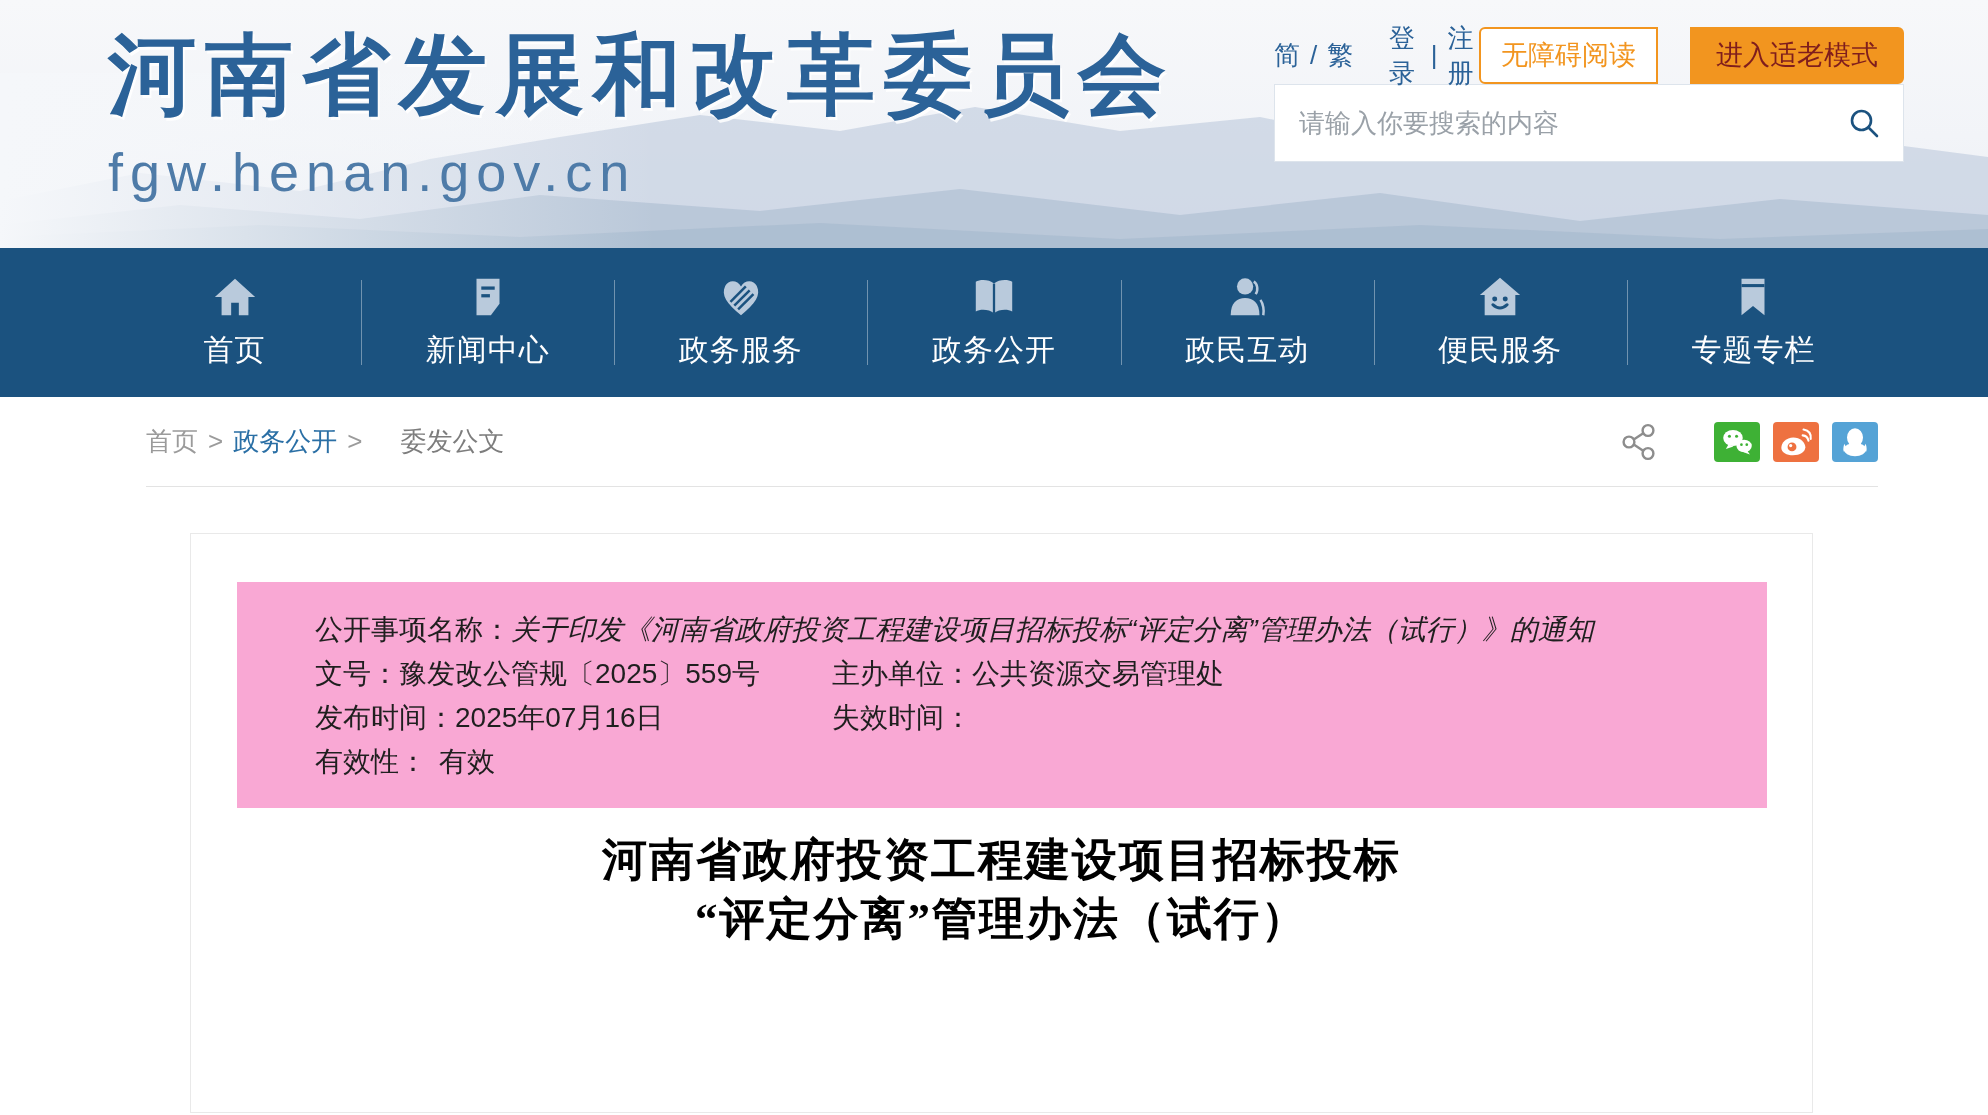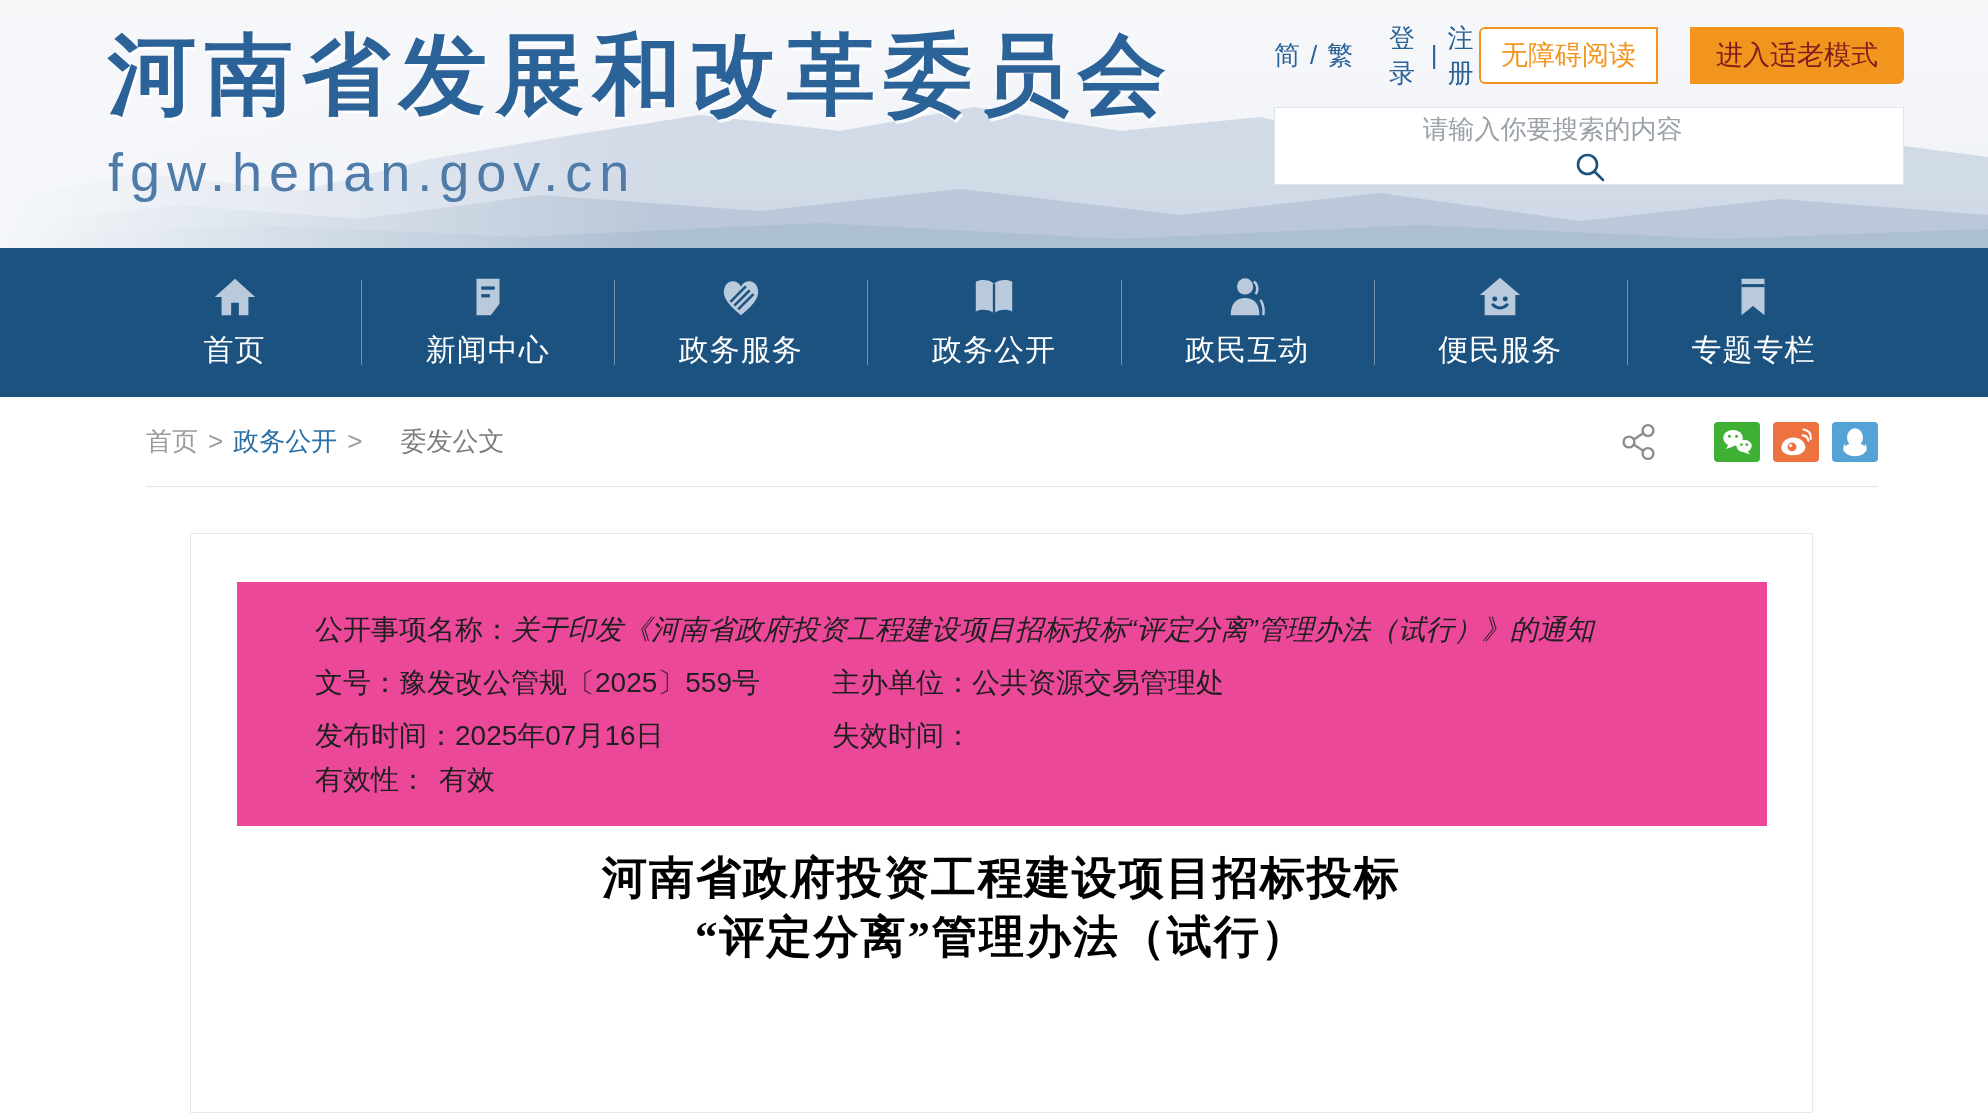--- a/index.html
+++ b/index.html
@@ -37,22 +37,22 @@
     height:57px; padding:0 20px; background:#ffffff; border:2px solid #f2951f;
     color:#f2951f; font-size:27px; line-height:53px; border-radius:6px 0 0 6px;
     cursor:pointer; white-space:nowrap;
   }
   .btn-elder {
     height:57px; padding:0 24px; background:#f2951f; border:2px solid #f2951f;
     color:#7f1d1d; font-size:27px; line-height:53px; border-radius:0 6px 6px 0;
     cursor:pointer; white-space:nowrap;
   }
   .search-box {
-    margin-top:23px; height:78px; background:#ffffff; border:1px solid #dde4ec;
-    display:flex; align-items:center; padding:0 22px 0 24px;flex-direction:column;
+    height:78px; background:#ffffff; border:1px solid #dde4ec;
+    display:flex; align-items:center; padding:0 22px 0 24px;
   }
   .search-input {
     flex:1; border:none; outline:none; font-size:26px; color:#333;
     font-family:"Liberation Sans","DejaVu Sans",sans-serif; background:transparent;
   }
   .search-input::placeholder { color:#9aa1a8; }
   .search-btn { width:34px; height:34px; cursor:pointer; background:none; border:none; padding:0; }
 
   
   .main-nav {
@@ -90,25 +90,25 @@
   .tile-qq     { background:#55a3d6; }
   .tile-svg { width:36px; height:32px; display:block; }
   .page-rule { margin:0 110px 0 146px; border-bottom:1px solid #e3e3e3; }
 
   
   .article-card {
     width:1623px; margin-left:190px; margin-top:46px; height:580px;
     background:#ffffff; border:1px solid #e9e9e9; padding-top:48px;
   }
   .meta-box {
-    margin:0 45px 0 46px; background:#ec4899; padding:26px 40px 24px 78px;
+    margin:0 45px 0 46px; background:#f9a8d4; padding:26px 40px 24px 78px;
     font-size:28px; color:#1f1f1f; line-height:44px;
   }
   .meta-row { white-space:nowrap; }
-  .meta-grid { display:grid; grid-template-columns:517px 1fr;margin-top:9px; }
+  .meta-grid { display:grid; grid-template-columns:517px 1fr; }
   .meta-label { color:#1f1f1f; }
   .meta-value { color:#1f1f1f; }
   .meta-value.italic { font-style:italic; }
   .meta-value.spaced { margin-left:12px; }
   .doc-title {
     margin-top:23px; text-align:center;
     font-family:"Liberation Serif","DejaVu Serif",serif;
     font-weight:700; font-size:45px; line-height:59px; color:#000;
     letter-spacing:2px;
   }

